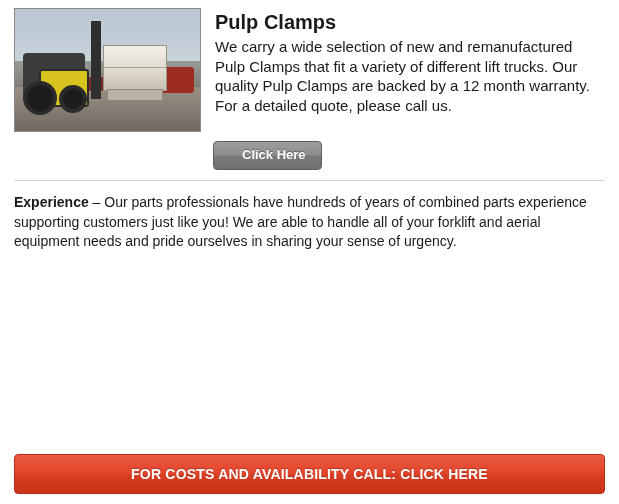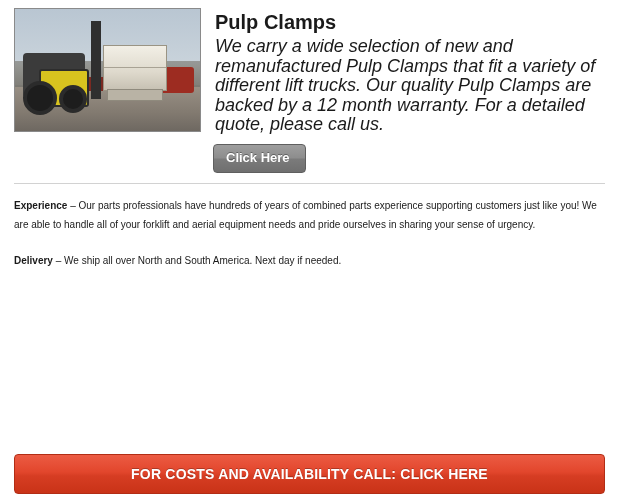--- a/index.html
+++ b/index.html
@@ -133,24 +133,23 @@
     padding-top: 2px;
   }
   .title {
     font-size: 20px;
     font-weight: bold;
     color: #1a1a1a;
     margin: 0 0 3px 0;
     line-height: 24px;
   }
   .intro {
-    font-size: 18px;
+    font-size: 15px;
     line-height: 19.5px;
     color: #1a1a1a;
-    font-style: italic;
   }
 
   
   .prices-row {
     display: flex;
     align-items: center;
     margin-top: 9px;
     padding-left: 199px;
   }
   .prices-label {
@@ -162,36 +161,36 @@
     margin-right: 16px;
   }
   .click-here-btn {
     display: inline-block;
     background: linear-gradient(#9e9e9e 0%, #8d8d8d 48%, #7b7b7b 52%, #6f6f6f 100%);
     border: 1px solid #5f5f5f;
     border-radius: 4px;
     color: #ffffff;
     font-size: 13px;
     font-weight: bold;
-    padding: 6px 15px 7px 12px;
+    padding: 6px 15px 7px 28px;
     line-height: 14px;
     cursor: pointer;
     text-shadow: 0 -1px 0 rgba(0,0,0,.35);
   }
 
   
   .divider {
     border: none;
     border-top: 1px solid #d2d2d2;
     margin: 10px 0 12px 0;
   }
 
   
   .para {
-    font-size: 10px;
+    font-size: 14px;
     line-height: 19.5px;
     margin: 0 0 16px 0;
     color: #1a1a1a;
   }
   .para:last-of-type { margin-bottom: 14px; }
   .para b {
     font-weight: bold;
   }
 
   
@@ -246,20 +245,17 @@
   </div>
 
   <hr class="divider">
 
   <p class="para">
     <b>Experience</b><span> – Our parts professionals have hundreds of years of combined parts experience supporting customers just like you!  We are able to handle all of your forklift and aerial equipment needs and pride ourselves in sharing your sense of urgency.</span>
   </p>
 
 
 
-  <p class="para">
-    <b>Delivery</b><span> – We ship all over North and South America.  Next day if needed.</span>
-  </p>
 
 
   <div class="cta">FOR COSTS AND AVAILABILITY CALL: CLICK HERE</div>
 
 </div>
 
 </body></html>

